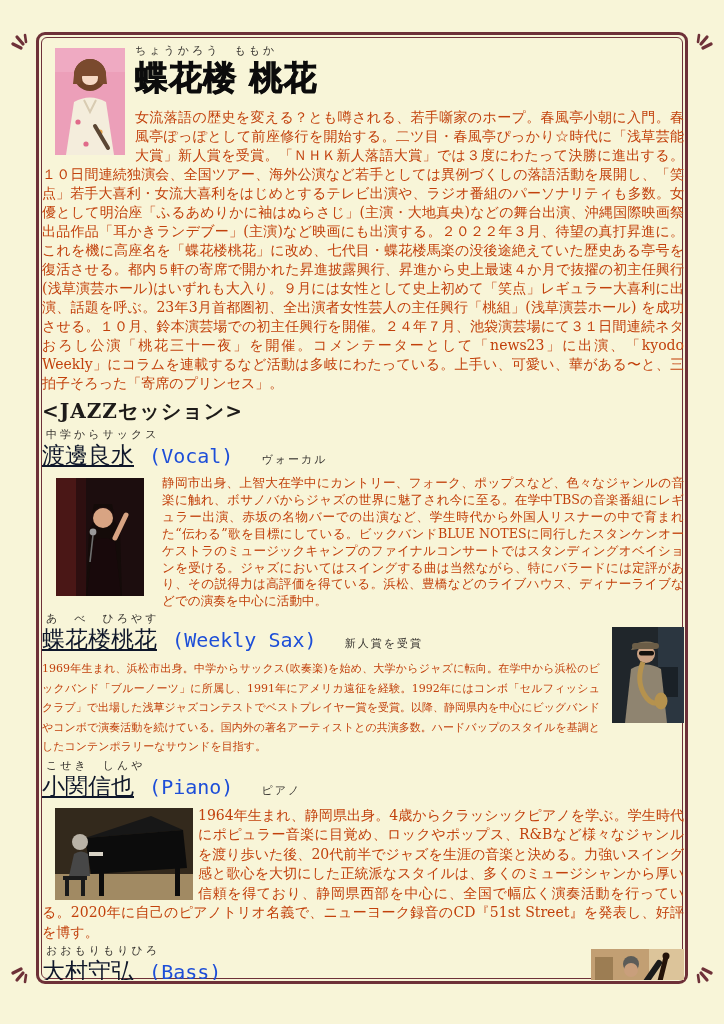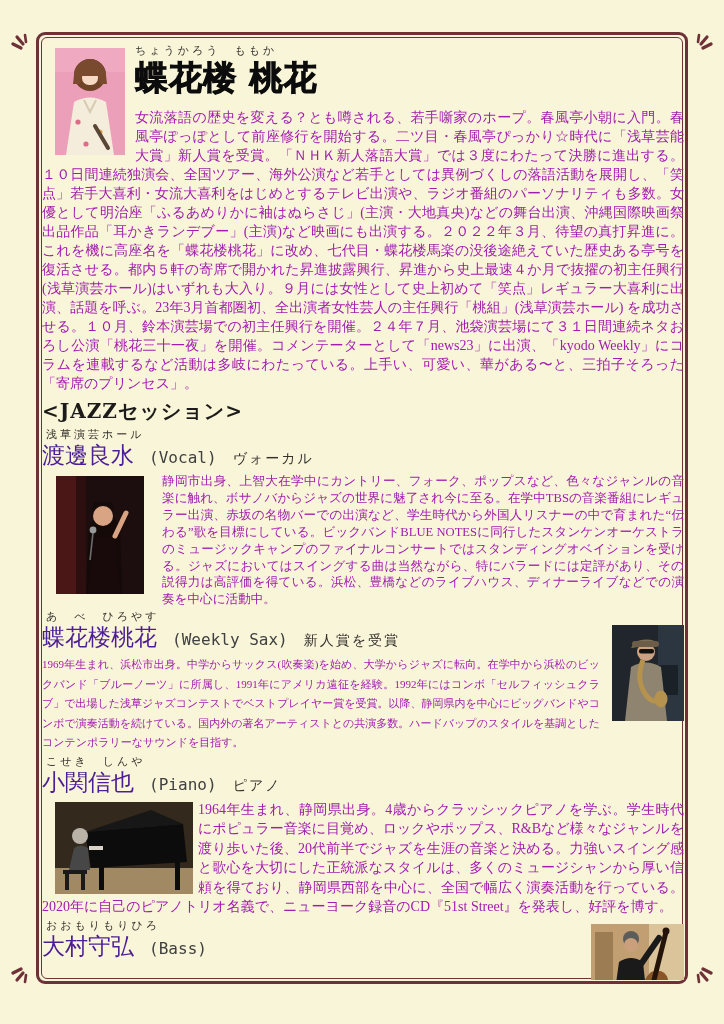--- a/index.html
+++ b/index.html
@@ -45,34 +45,34 @@
   }
 
   section.sec{margin:0 0 3px 0;}
   section.sec::after{content:"";display:block;clear:both;}
 
   .furigana{
     font-size:11px;line-height:12px;letter-spacing:3px;
     color:#35322e;margin:1px 0 1px 4px;
   }
   .name-row{line-height:26px;margin:0 0 2px 0;white-space:nowrap;}
-  .kname{font-size:23px;color:#4c1d95;}
+  .kname{font-size:23px;color:#0f172a;text-decoration:underline;}
   .brush-name{
     font-size:33px;line-height:40px;font-weight:900;
     font-family:"DejaVu Sans","Liberation Sans",sans-serif;
     color:#0c0c0c;letter-spacing:1px;margin:0 0 10px 0;
     -webkit-text-stroke:1px #0c0c0c;
   }
   .role-en{
-    font-size:16px;color:#404040;margin-left:10px;
+    font-size:20px;color:#1d4ed8;margin-left:10px;
     font-family:"DejaVu Sans Mono","Liberation Mono",monospace;
   }
-  .role-ja{font-size:14px;color:#35322e;margin-left:11px;letter-spacing:2px;}
-
-  .bio{margin:1px 0 0 0;text-align:justify;color:#a21caf;font-family:Liberation Serif, serif;}
+  .role-ja{font-size:11px;color:#35322e;margin-left:23px;letter-spacing:2px;}
+
+  .bio{margin:1px 0 0 0;text-align:justify;color:#c2410c;}
   .bio-momoka{font-size:14px;line-height:19px;}
   .bio-vocal{font-size:12.6px;line-height:16.9px;}
   .bio-sax{font-size:11px;line-height:19.5px;}
   .bio-piano{font-size:14px;line-height:19.5px;}
 
   .jazz-heading{
     font-size:20px;font-weight:600;letter-spacing:1px;
     color:#1d1b19;margin:5px 0 4px 0;
   }
 
@@ -147,21 +147,21 @@
         </svg>
       </span>
       <div class="furigana">ちょうかろう　ももか</div>
       <h2 class="brush-name">蝶花楼 桃花</h2>
       <p class="bio bio-momoka">女流落語の歴史を変える？とも噂される、若手噺家のホープ。春風亭小朝に入門。春風亭ぽっぽとして前座修行を開始する。二ツ目・春風亭ぴっかり☆時代に「浅草芸能大賞」新人賞を受賞。「ＮＨＫ新人落語大賞」では３度にわたって決勝に進出する。１０日間連続独演会、全国ツアー、海外公演など若手としては異例づくしの落語活動を展開し、「笑点」若手大喜利・女流大喜利をはじめとするテレビ出演や、ラジオ番組のパーソナリティも多数。女優として明治座「ふるあめりかに袖はぬらさじ」(主演・大地真央)などの舞台出演、沖縄国際映画祭出品作品「耳かきランデブー」(主演)など映画にも出演する。２０２２年３月、待望の真打昇進に。これを機に高座名を「蝶花楼桃花」に改め、七代目・蝶花楼馬楽の没後途絶えていた歴史ある亭号を復活させる。都内５軒の寄席で開かれた昇進披露興行、昇進から史上最速４か月で抜擢の初主任興行(浅草演芸ホール)はいずれも大入り。９月には女性として史上初めて「笑点」レギュラー大喜利に出演、話題を呼ぶ。23年3月首都圏初、全出演者女性芸人の主任興行「桃組」(浅草演芸ホール) を成功させる。１０月、鈴本演芸場での初主任興行を開催。２４年７月、池袋演芸場にて３１日間連続ネタおろし公演「桃花三十一夜」を開催。コメンテーターとして「news23」に出演、「kyodo Weekly」にコラムを連載するなど活動は多岐にわたっている。上手い、可愛い、華がある〜と、三拍子そろった「寄席のプリンセス」。</p>
     </section>
 
     <h2 class="jazz-heading">&lt;JAZZセッション&gt;</h2>
 
     <section class="sec">
-      <div class="furigana">浅草演芸ホール</div>
+      <div class="furigana">中学からサックス</div>
       <div class="name-row">
         <span class="kname">渡邊良水</span>
         <span class="role-en">(Vocal)</span>
         <span class="role-ja">ヴォーカル</span>
       </div>
       <span class="photo photo-vocal">
         <svg width="88" height="118" viewBox="0 0 88 118">
           <rect width="88" height="118" fill="#1c0d0e"></rect>
           <rect width="20" height="118" fill="#4a1716"></rect>
           <rect x="20" width="10" height="118" fill="#2e0f10"></rect>

